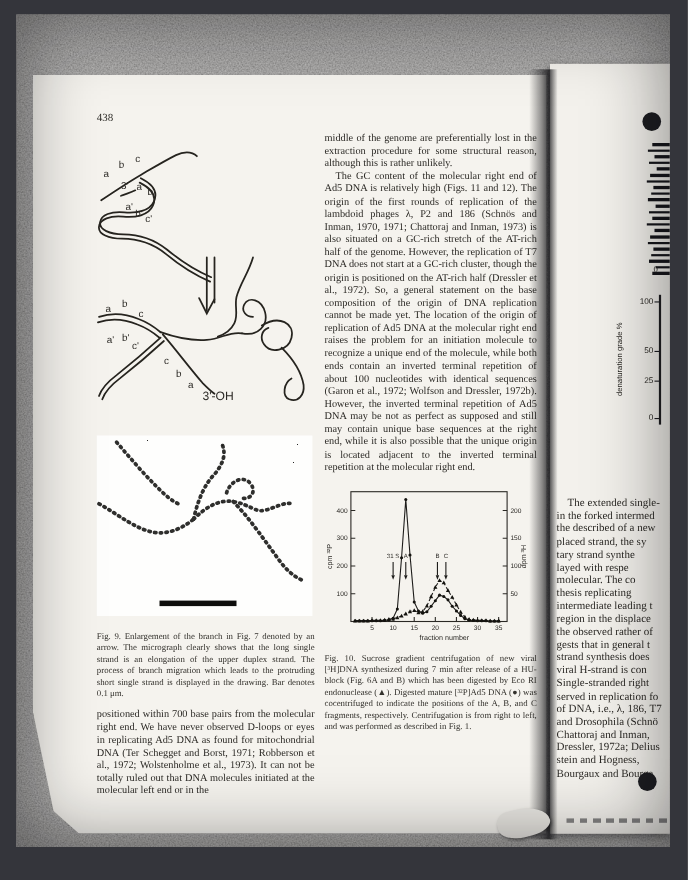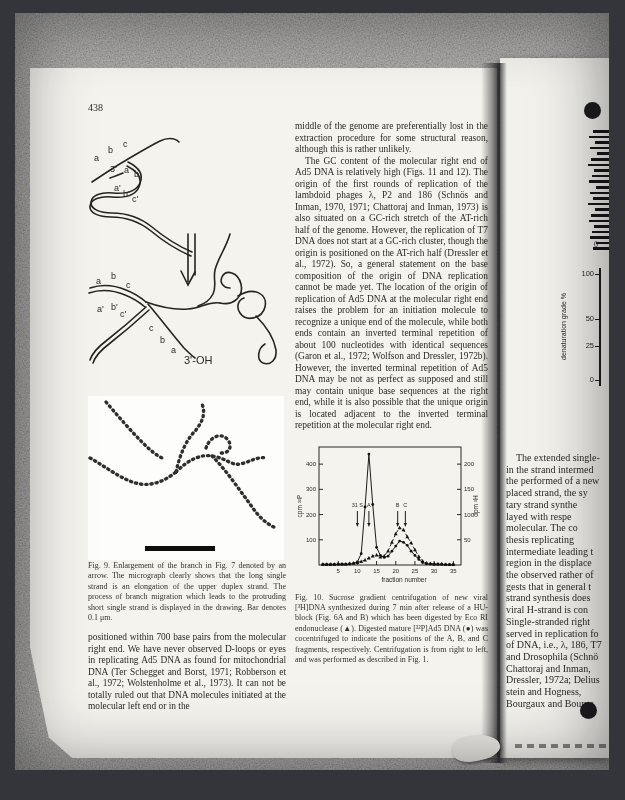--- a/index.html
+++ b/index.html
@@ -23,21 +23,21 @@
            letter-spacing:1.2px;color:#34322d;}
 
   .col-left{position:absolute;left:58px;top:60px;width:198px;color:#2b2925;}
   .col-right{position:absolute;left:265px;top:53px;width:193px;color:#2b2925;}
   .body-text{font-size:9.4px;line-height:11.5px;text-align:justify;}
   .indent{text-indent:10px;}
   .caption{font-size:8px;line-height:10.4px;text-align:justify;color:#33312c;}
 
   .drawings{display:block;margin-top:8px;}
   .micrograph{display:block;margin-top:2px;}
-  .fig9cap{margin-top:1px;}
+  .fig9cap{margin-top:14px;}
   .leftpara{margin-top:9px;}
   .fig10wrap{margin-top:3px;}
   .fig10cap{margin-top:2px;}
 
   
   .hole{position:absolute;width:17px;height:17px;border-radius:50%;background:#1c1c20;}
   .edge-bars{position:absolute;left:84px;top:72px;width:25px;display:flex;flex-direction:column;
              gap:3px;align-items:flex-end;}
   .edge-bars div{height:2.6px;background:#15151a;}
   .stray-zero{position:absolute;left:94px;top:182px;font-size:8px;color:#2b2925;}
@@ -321,22 +321,22 @@
       <div class="f11-tick" style="top:261px;"></div>
       <div class="f11-tick" style="top:288px;"></div>
       <div class="f11-tick" style="top:322px;"></div>
       <div class="f11-lab" style="top:211px;">100</div>
       <div class="f11-lab" style="top:256px;">50</div>
       <div class="f11-lab" style="top:283px;">25</div>
       <div class="f11-lab" style="top:317px;">0</div>
 
       <div class="sliver-body" id="fig11-body">
           <div>The extended single-</div>
-          <div>in the strand intermed</div>
-          <div>the performed of a new</div>
+          <div>in the forked intermed</div>
+          <div>the described of a new</div>
           <div>placed strand, the sy</div>
           <div>tary strand synthe</div>
           <div>layed with respe</div>
           <div>molecular. The co</div>
           <div>thesis replicating</div>
           <div>intermediate leading t</div>
           <div>region in the displace</div>
           <div>the observed rather of</div>
           <div>gests that in general t</div>
           <div>strand synthesis does</div>

